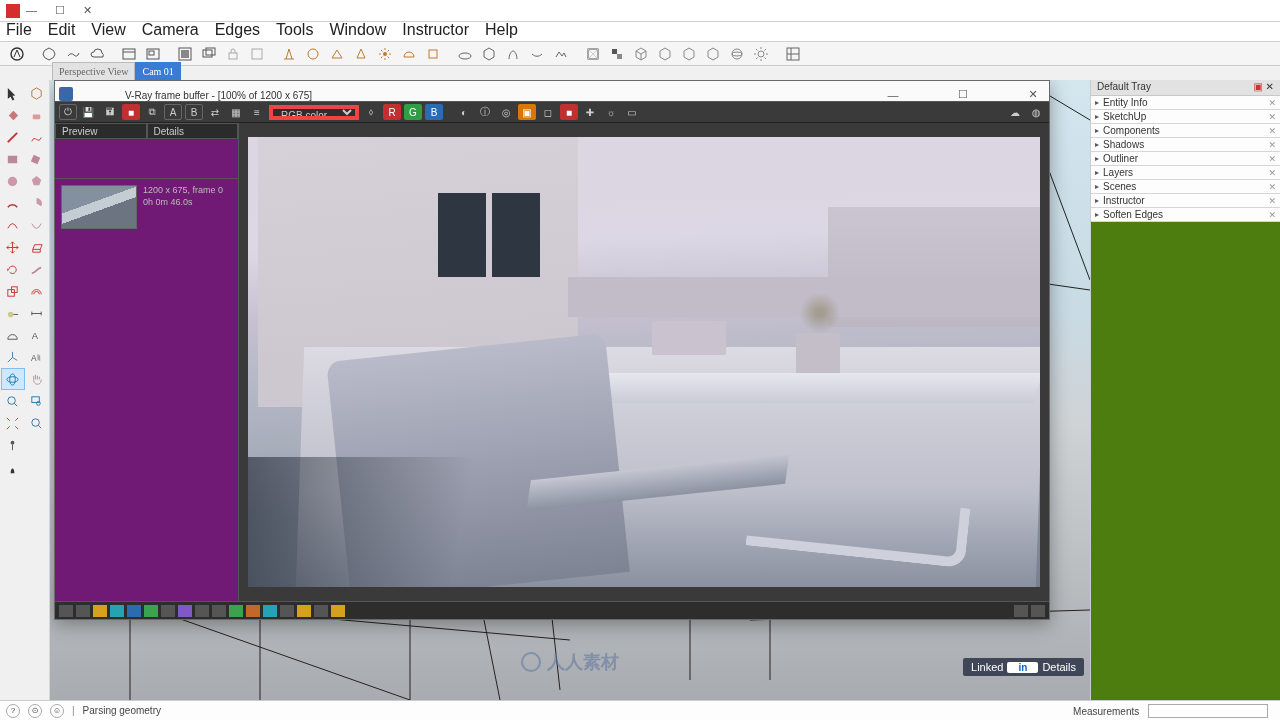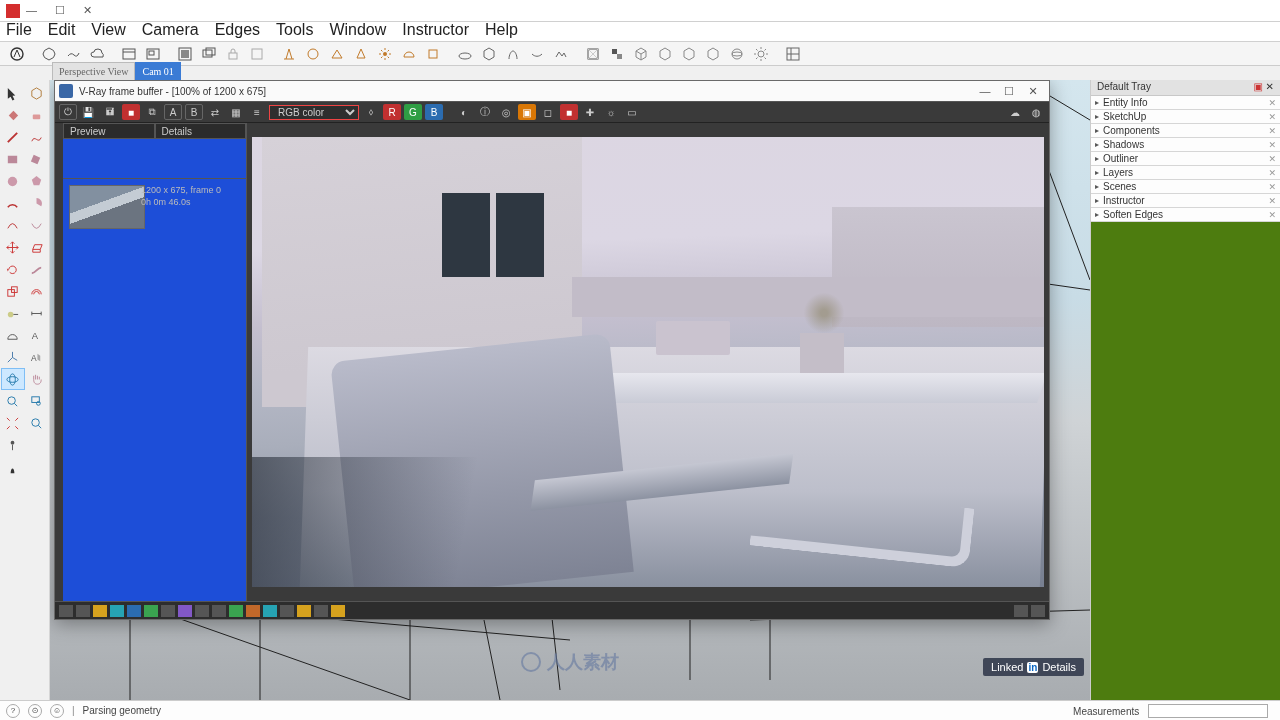--- a/index.html
+++ b/index.html
@@ -30,39 +30,39 @@
 .tray-hdr { height: 16px; background: #e2e2e2; font-size: 10px; padding: 1px 6px; color: #333; display: flex; justify-content: space-between; border-bottom: 1px solid #c8c8c8; }
 .tray-item { height: 14px; background: #fdfdfd; border-bottom: 1px solid #d6d6d6; font-size: 10px; padding: 0 4px; display: flex; align-items: center; color: #333; }
 .tray-item .tri { margin-right: 4px; font-size: 8px; color: #555; }
 .tray-item .pin { margin-left: auto; color: #999; font-size: 9px; }
 .status-bar { height: 20px; background: #fdfdfd; border-top: 1px solid #ccc; display: flex; align-items: center; font-size: 10px; color: #444; padding: 0 6px; }
 .status-bar .sb-left { display: flex; gap: 8px; align-items: center; }
 .status-bar .sb-icon { width: 14px; height: 14px; border: 1px solid #aaa; border-radius: 50%; display: inline-flex; align-items: center; justify-content: center; font-size: 8px; }
 .status-bar .sb-right { margin-left: auto; padding-right: 6px; }
 
 .vfb { position: absolute; left: 4px; top: 0px; width: 996px; height: 540px; background: #3a3a3a; border: 1px solid #6a6a6a; box-shadow: 0 4px 18px rgba(0,0,0,.35); display: flex; flex-direction: column; }
-.vfb-title { height: 20px; background: #fafafa; display: flex; align-items: center; padding: 0 4px; font-size: 10px; color: #333; }
+.vfb-title { height: 20px; background: #fafafa; display: flex; align-items: flex-end; padding: 0 4px; font-size: 10px; color: #333; gap: 46px; }
 .vfb-title .vt-icon { width: 14px; height: 14px; background: #3a67a6; margin-right: 6px; border-radius: 2px; }
 .vfb-title .vt-spacer { flex: 1; }
 .vfb-title .vt-ctrl { width: 24px; text-align: center; color: #555; font-size: 11px; }
 .vfb-toolbar { height: 22px; background: #3a3a3a; border-top: 1px solid #555; border-bottom: 1px solid #222; display: flex; align-items: center; padding: 0 4px; gap: 3px; }
 .vfb-tb { width: 18px; height: 16px; display: inline-flex; align-items: center; justify-content: center; color: #ccc; font-size: 10px; border-radius: 2px; }
 .vfb-tb.box { border: 1px solid #666; }
 .vfb-tb.red { background: #c13030; color: #fff; }
 .vfb-tb.green { background: #2f9e44; color: #fff; }
 .vfb-tb.blue { background: #2b6cb0; color: #fff; }
 .vfb-tb.orange { background: #d97706; color: #fff; }
-.vfb-sel { width: 90px; height: 15px; background: #2e2e2e; border: 1px solid #ef4444; color: #ccc; font-size: 10px; padding: 0 4px; }
-.vfb-body { flex: 1; display: flex; background: #1d4ed8; margin-left: 8px; }
+.vfb-sel { width: 90px; height: 15px; background: #2e2e2e; border: 4px solid #ef4444; color: #ccc; font-size: 10px; padding: 0 4px; }
+.vfb-body { flex: 1; display: flex; background: #701a75; }
 .vfb-side { width: 184px; display: flex; flex-direction: column; border-right: 1px solid #555; }
 .vfb-side-tabs { display: flex; height: 16px; }
 .vfb-side-tab { flex: 1; font-size: 10px; color: #ccc; background: #2b2b2b; border: 1px solid #555; display: flex; align-items: center; padding: 0 6px; }
 .vfb-side-info { height: 40px; font-size: 9px; color: #bbb; padding: 3px 6px; line-height: 1.3; border-bottom: 1px solid #555; }
 .vfb-thumb { width: 76px; height: 44px; background: linear-gradient(160deg,#8290a0 40%,#c4ccd4 40%,#c4ccd4 55%,#6b7480 55%); border: 1px solid #666; margin: 0 0 0 0; position: absolute; left: 6px; top: 62px; }
-.vfb-side-info .info-txt { position: absolute; left: 78px; top: 62px; }
+.vfb-side-info .info-txt { position: absolute; left: 88px; top: 62px; }
 .vfb-render { flex: 1; background: #3a3a3a; position: relative; display: flex; align-items: center; justify-content: center; }
 .render-img { width: 792px; height: 450px; background:
    linear-gradient(178deg, #dcd6e2 0%, #dcd7e4 24%, #c4bfcf 40%, #b5b8c6 52%, #a9aebb 65%, #8c93a3 80%, #777f90 100%);
    position: relative; overflow: hidden; }
 .ri-building { position: absolute; left: 10px; top: 0; width: 320px; height: 270px; background: linear-gradient(175deg,#d6d1d8 0%, #cdc8d0 80%); }
 .ri-wall-far { position: absolute; left: 320px; top: 140px; width: 472px; height: 40px; background: #c2bcc8; }
 .ri-wall-far2 { position: absolute; left: 580px; top: 70px; width: 212px; height: 120px; background: linear-gradient(#cac5d0,#bdb7c3); }
 .ri-floor { position: absolute; left: 52px; top: 210px; width: 740px; height: 240px; background: linear-gradient(#dcdae2 0%, #bdbfcb 60%, #89909f 100%); transform: skewX(-2deg); }
 .ri-window { position: absolute; top: 56px; width: 48px; height: 84px; background: #2e3741; }
 .ri-window.w1 { left: 190px; } .ri-window.w2 { left: 244px; }
@@ -72,21 +72,21 @@
 .ri-planter { position: absolute; left: 548px; top: 196px; width: 44px; height: 40px; background: #c4bec8; }
 .ri-plant { position: absolute; left: 548px; top: 152px; width: 48px; height: 48px; background: radial-gradient(#9b9482 10%, transparent 60%); opacity: .8; }
 .ri-pedestal { position: absolute; left: 404px; top: 184px; width: 74px; height: 34px; background: #cac3cf; border-radius: 2px; }
 .ri-shadow { position: absolute; left: 0; top: 320px; width: 260px; height: 130px; background: linear-gradient(100deg,#1e2530 0%, transparent 80%); opacity: .6; }
 .ri-rail { position: absolute; left: 500px; top: 360px; width: 220px; height: 60px; border-bottom: 10px solid #ced0db; border-right: 10px solid #ced0db; border-radius: 0 0 18px 0; transform: rotate(6deg); }
 .vfb-status { height: 18px; background: #2d2d2d; border-top: 1px solid #555; display: flex; align-items: center; padding: 0 4px; gap: 3px; }
 .vfb-st { width: 14px; height: 12px; background: #555; }
 .vfb-st.y { background: #d6a21e; } .vfb-st.c { background: #26a3b3; } .vfb-st.g { background: #3aa350; }
 .vfb-st.p { background: #8258c6; } .vfb-st.b { background: #2b6cb0; } .vfb-st.o { background: #c1682a; }
 .li-badge { position: absolute; right: 6px; bottom: 24px; background: rgba(44,52,70,.85); color: #fff; font-size: 11px; padding: 3px 8px; border-radius: 2px; display: flex; align-items: center; gap: 4px; }
-.li-badge .li { background: #fff; color: #0a66c2; font-weight: bold; padding: 0 1px; border-radius: 2px; font-size: 10px; text-align: center; }
+.li-badge .li { background: #fff; color: #0a66c2; font-weight: bold; padding: 0 11px; border-radius: 2px; font-size: 10px; text-align: center; }
 .rrcg { position: absolute; top: 0; left: 50%; transform: translateX(-50%); color: rgba(120,120,120,.35); font-size: 18px; letter-spacing: 1px; pointer-events: none; }
 .rrcg-sub { position: absolute; bottom: 26px; left: 50%; transform: translateX(-50%); color: rgba(100,120,160,.6); font-size: 18px; font-weight: bold; pointer-events: none; display:flex; align-items:center; gap:6px;justify-content:space-between;}
 .rrcg-sub .dot{width:20px;height:20px;border-radius:50%;border:2px solid rgba(100,120,160,.6);}
 </style>
 </head>
 <body>
 
 <div class="title-bar">
   <div class="app-icon"></div>
   <div class="win-controls">

